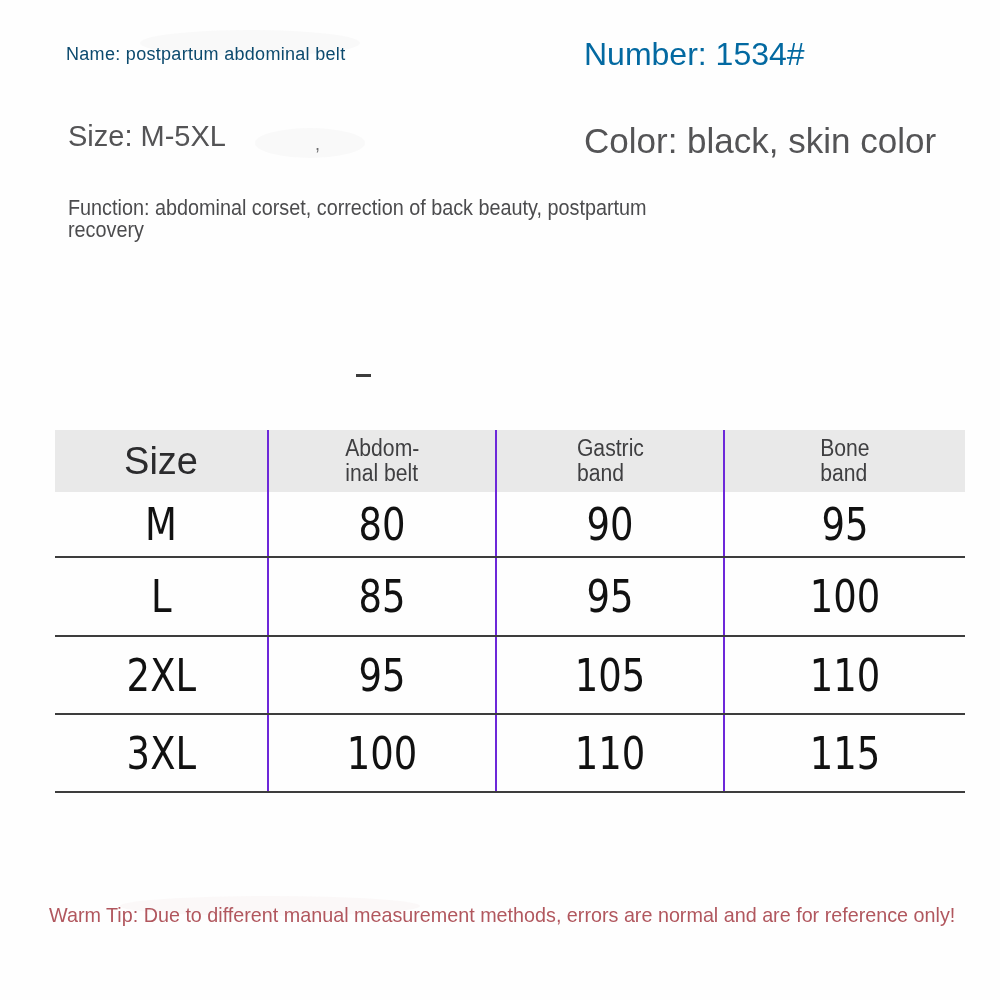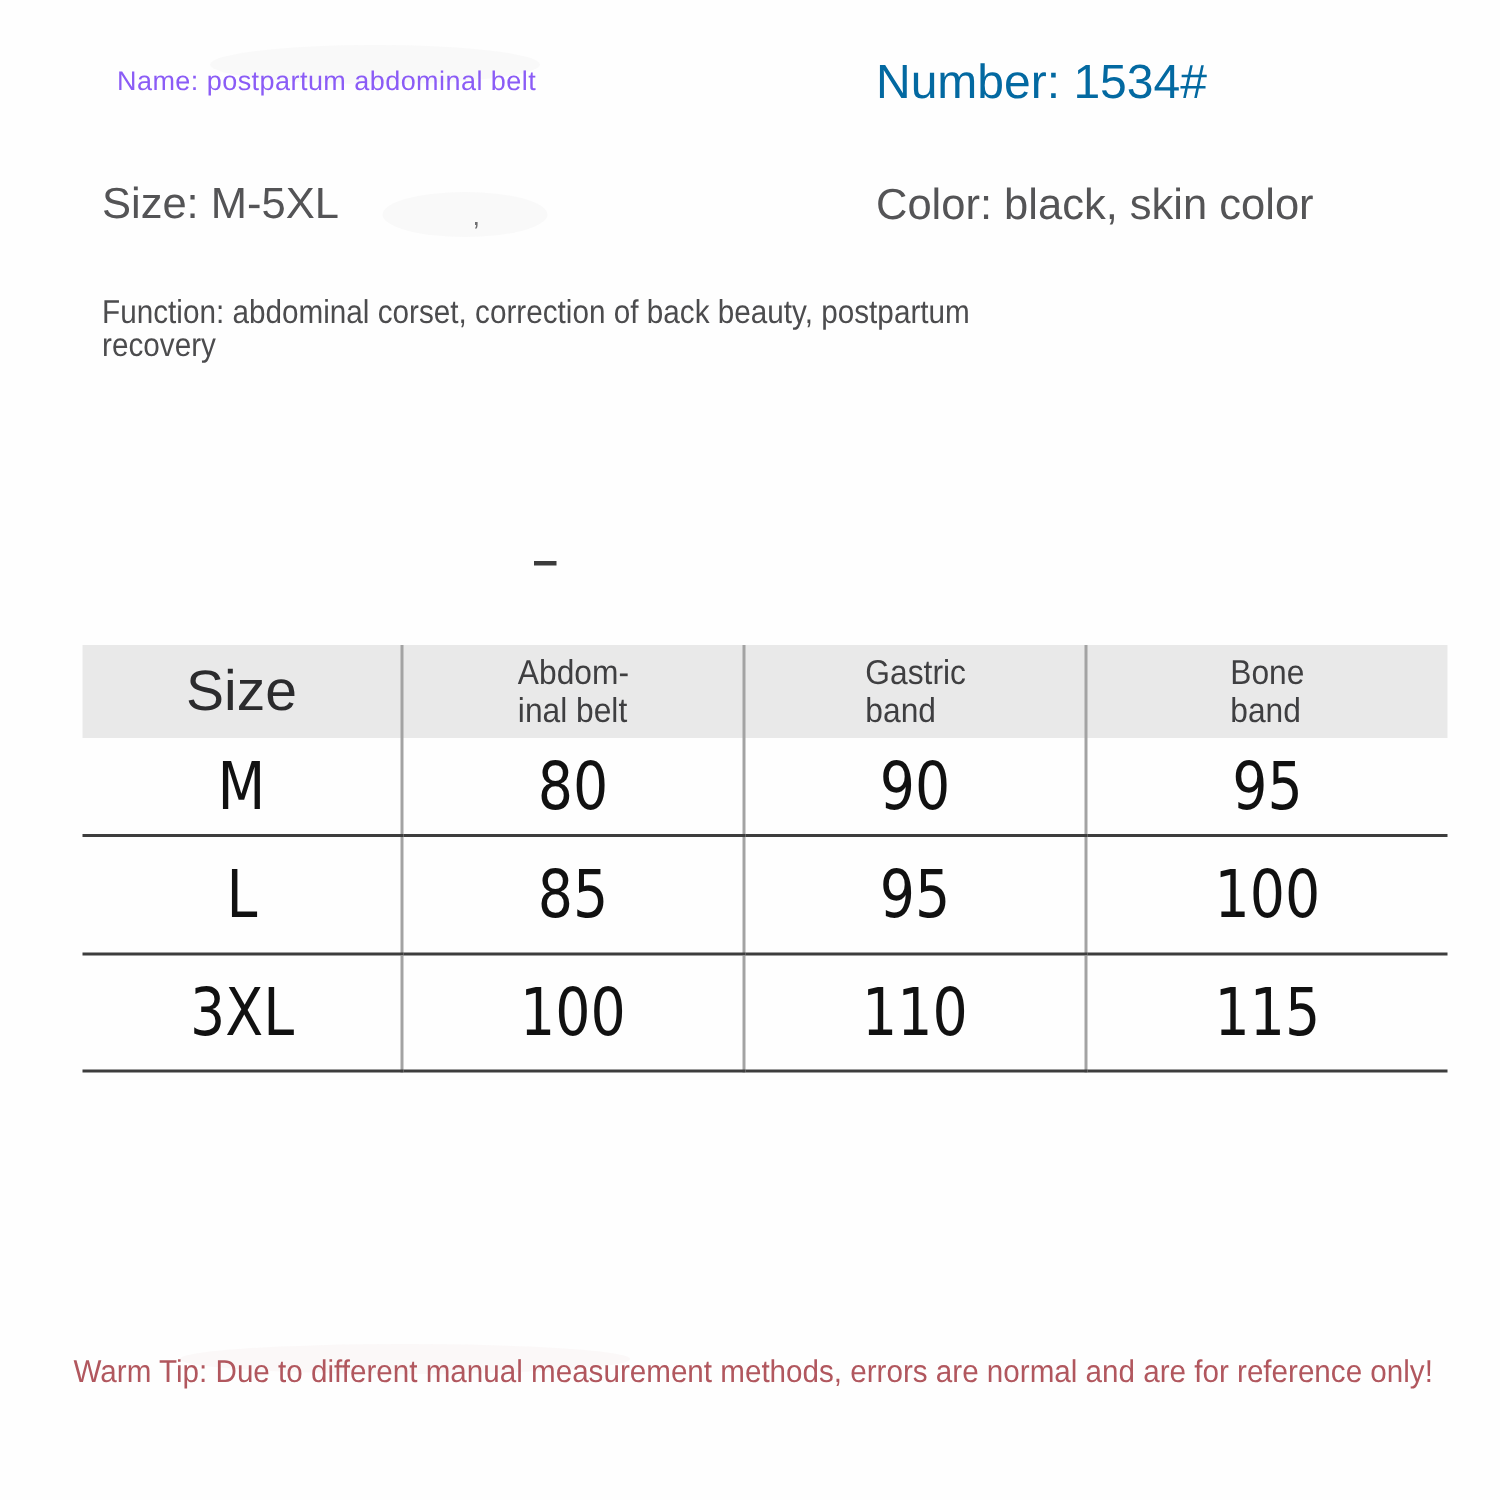--- a/index.html
+++ b/index.html
@@ -13,37 +13,37 @@
     color: #555;
   }
   
   .smudge { position: absolute; border-radius: 50%; background: rgba(160,160,160,0.05); }
   .smudge.s1 { left: 140px; top: 30px; width: 220px; height: 26px; }
   .smudge.s2 { left: 255px; top: 128px; width: 110px; height: 30px; }
   .smudge.s3 { left: 120px; top: 896px; width: 300px; height: 20px; background: rgba(190,140,140,0.05); }
 
   .name-line {
     position: absolute; left: 66px; top: 44px;
-    font-size: 18px; color: #8b5cf6; letter-spacing: 0.3px; margin-left: 12px;
+    font-size: 18px; color: #0c4a6e; letter-spacing: 0.3px;
   }
   .number-line {
     position: absolute; left: 584px; top: 36px;
     font-size: 32px; color: #0369a1;
   }
   .size-line {
     position: absolute; left: 68px; top: 120px;
     font-size: 29px; color: #545456;
   }
   .size-mark {
     position: absolute; left: 315px; top: 134px;
     font-size: 18px; color: #6e6e70;
   }
   .color-line {
     position: absolute; left: 584px; top: 121px;
-    font-size: 29px; color: #545456;
+    font-size: 35px; color: #545456;
   }
   .function-line {
     position: absolute; left: 68px; top: 197px;
     width: 780px; font-size: 22px; line-height: 1.0;
     color: #4c4c4e; white-space: pre-line;
     transform: scaleX(0.90); transform-origin: 0 0;
   }
   .section-title {
     position: absolute; left: 0; top: 320px; width: 1000px;
     text-align: center; font-size: 42px; color: #1b1b1b;
@@ -57,21 +57,21 @@
     position: absolute; left: 55px; top: 430px;
     width: 910px; border-collapse: collapse; table-layout: fixed;
   }
   .size-table col.c0 { width: 213px; }
   .size-table col.c1 { width: 228px; }
   .size-table col.c2 { width: 228px; }
   .size-table col.c3 { width: 241px; }
   .size-table td, .size-table th {
     padding: 0; text-align: center; vertical-align: middle;
   }
-  .size-table .vline { border-right: 2px solid #a3a3a3; }
+  .size-table .vline { border-right: 2px solid #6d28d9; }
   .size-table thead th { background: #e9e9e9; height: 62px; font-weight: normal; }
   .size-table thead th.size-col {
     font-size: 38px; color: #2b2b2d;
   }
   .hdr-wrap {
     display: inline-block; white-space: pre-line;
     font-size: 23px; line-height: 1.08; color: #3f3f41;
     text-align: left; transform: scaleX(0.92); transform-origin: center;
   }
   .size-table tbody td { border-bottom: 2px solid #3d3d3d; color: #121212; }
@@ -134,20 +134,26 @@
         <td class="vline"><span class="cell-num">80</span></td>
         <td class="vline"><span class="cell-num">90</span></td>
         <td><span class="cell-num">95</span></td>
       </tr>
       <tr class="r1">
         <td class="vline"><span class="cell-num">L</span></td>
         <td class="vline"><span class="cell-num">85</span></td>
         <td class="vline"><span class="cell-num">95</span></td>
         <td><span class="cell-num">100</span></td>
       </tr>
+      <tr class="r3">
+        <td class="vline"><span class="cell-num">2XL</span></td>
+        <td class="vline"><span class="cell-num">95</span></td>
+        <td class="vline"><span class="cell-num">105</span></td>
+        <td><span class="cell-num">110</span></td>
+      </tr>
       <tr class="r4">
         <td class="vline"><span class="cell-num">3XL</span></td>
         <td class="vline"><span class="cell-num">100</span></td>
         <td class="vline"><span class="cell-num">110</span></td>
         <td><span class="cell-num">115</span></td>
       </tr>
     </tbody>
   </table>
 
   <div class="warm-tip">Warm Tip: Due to different manual measurement methods, errors are normal and are for reference only!</div>

